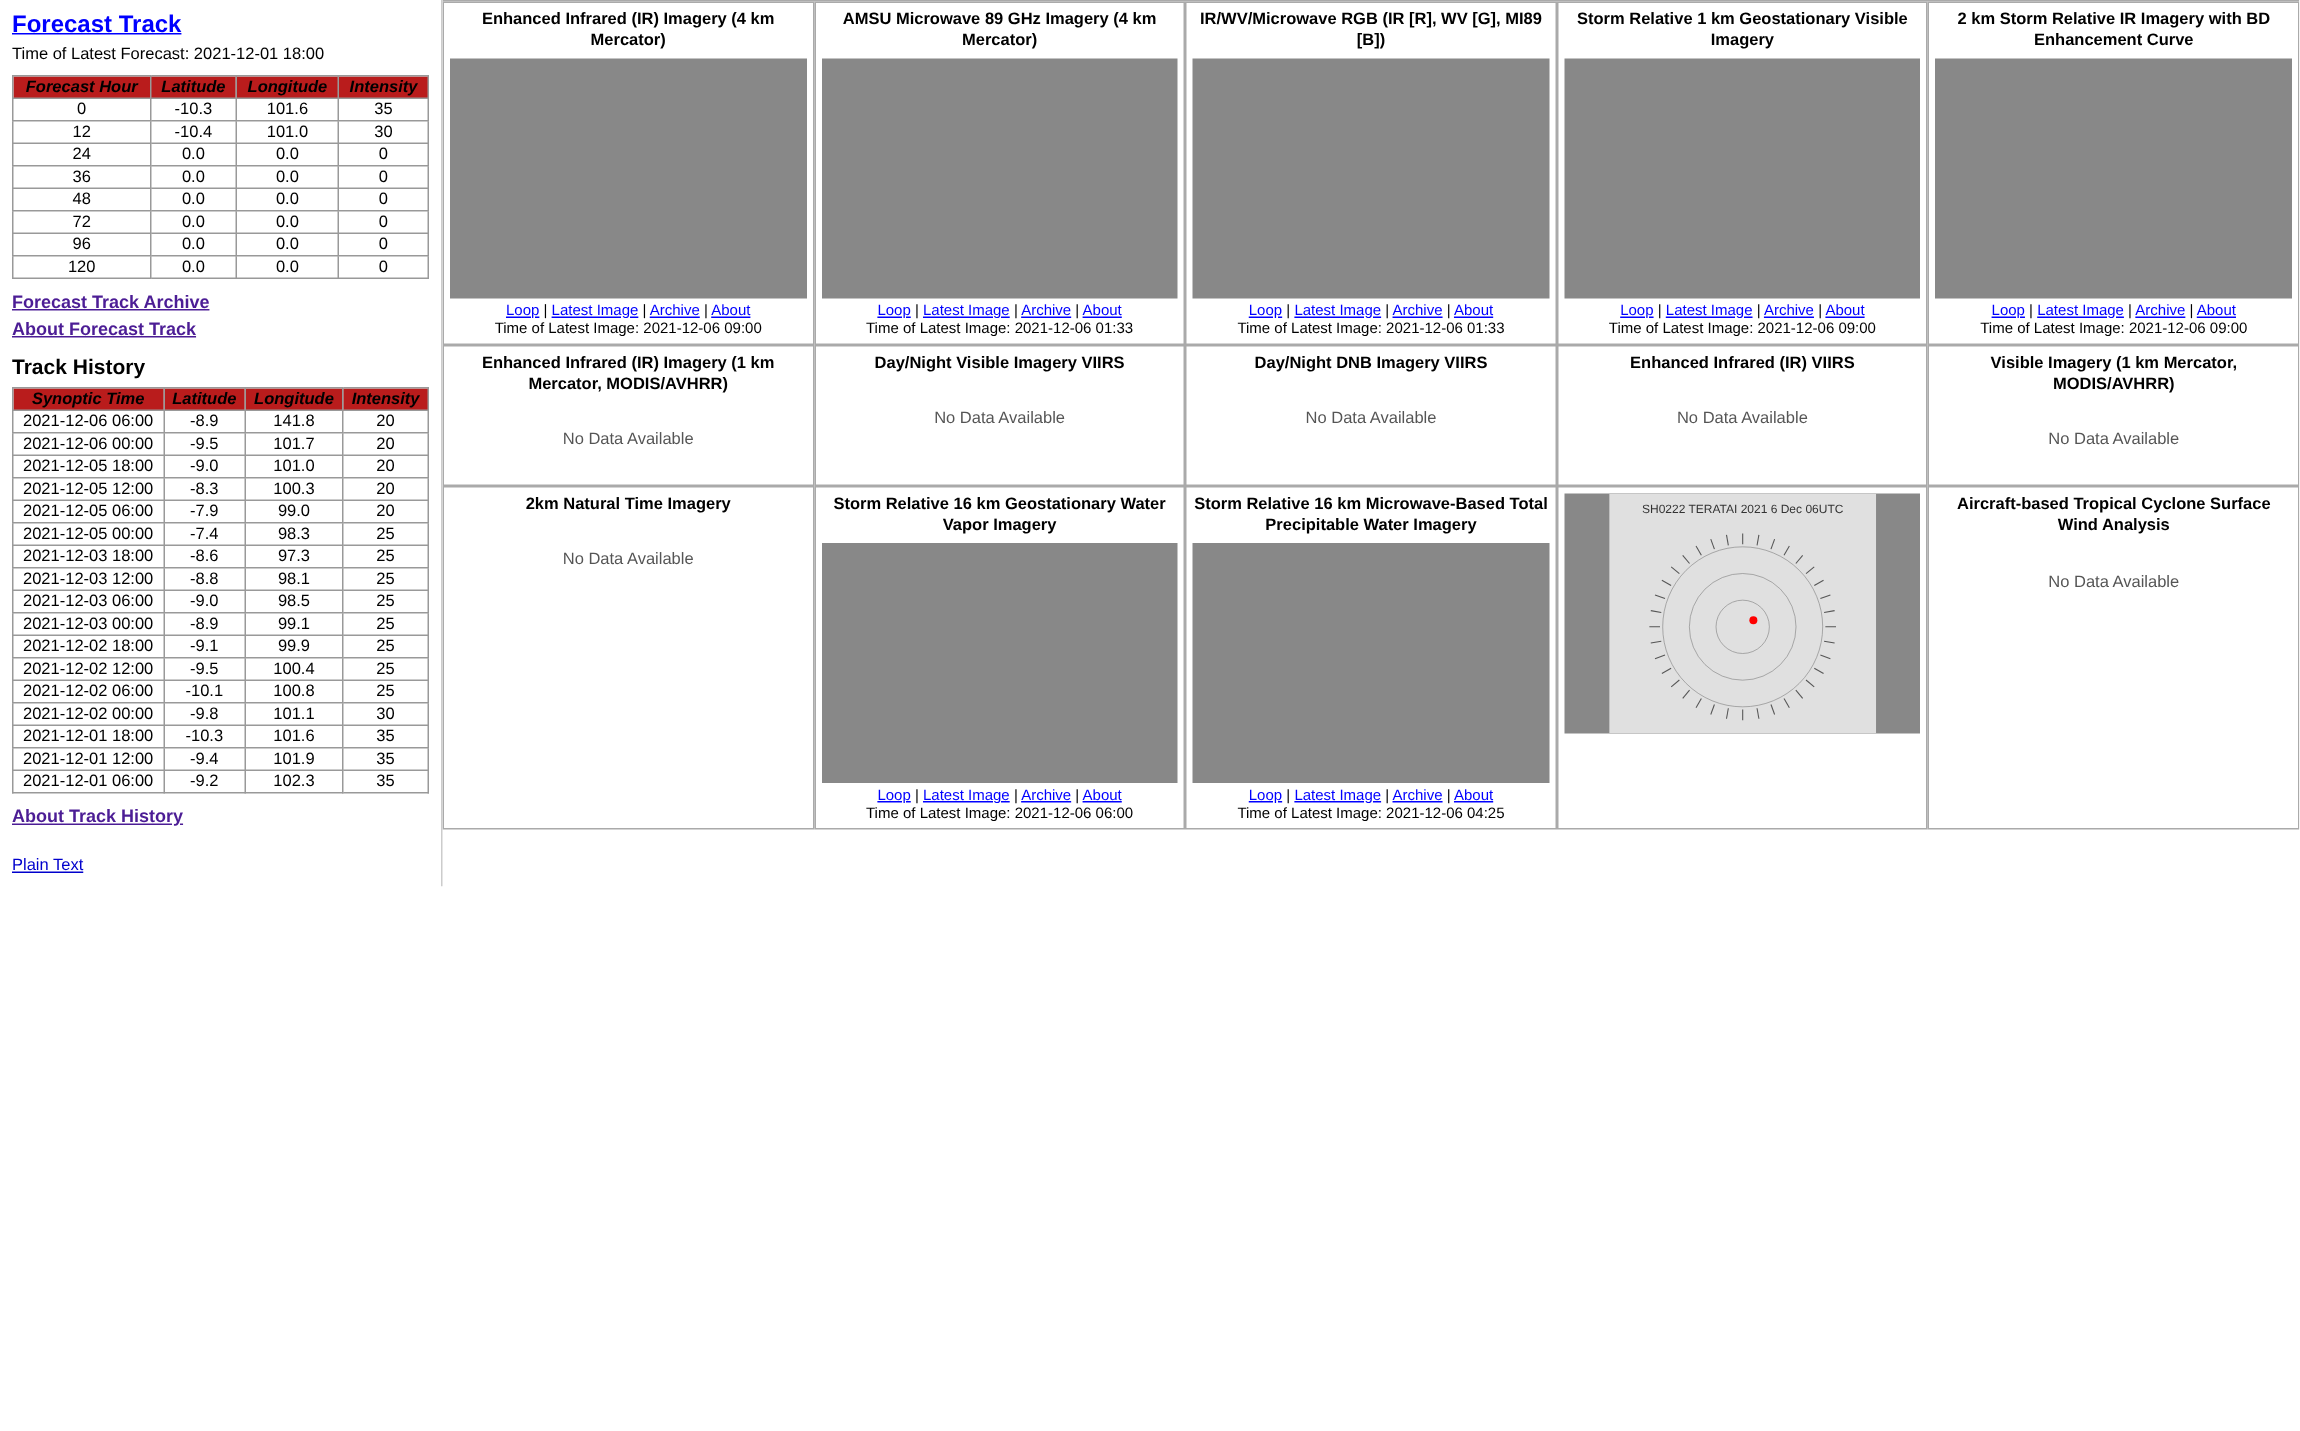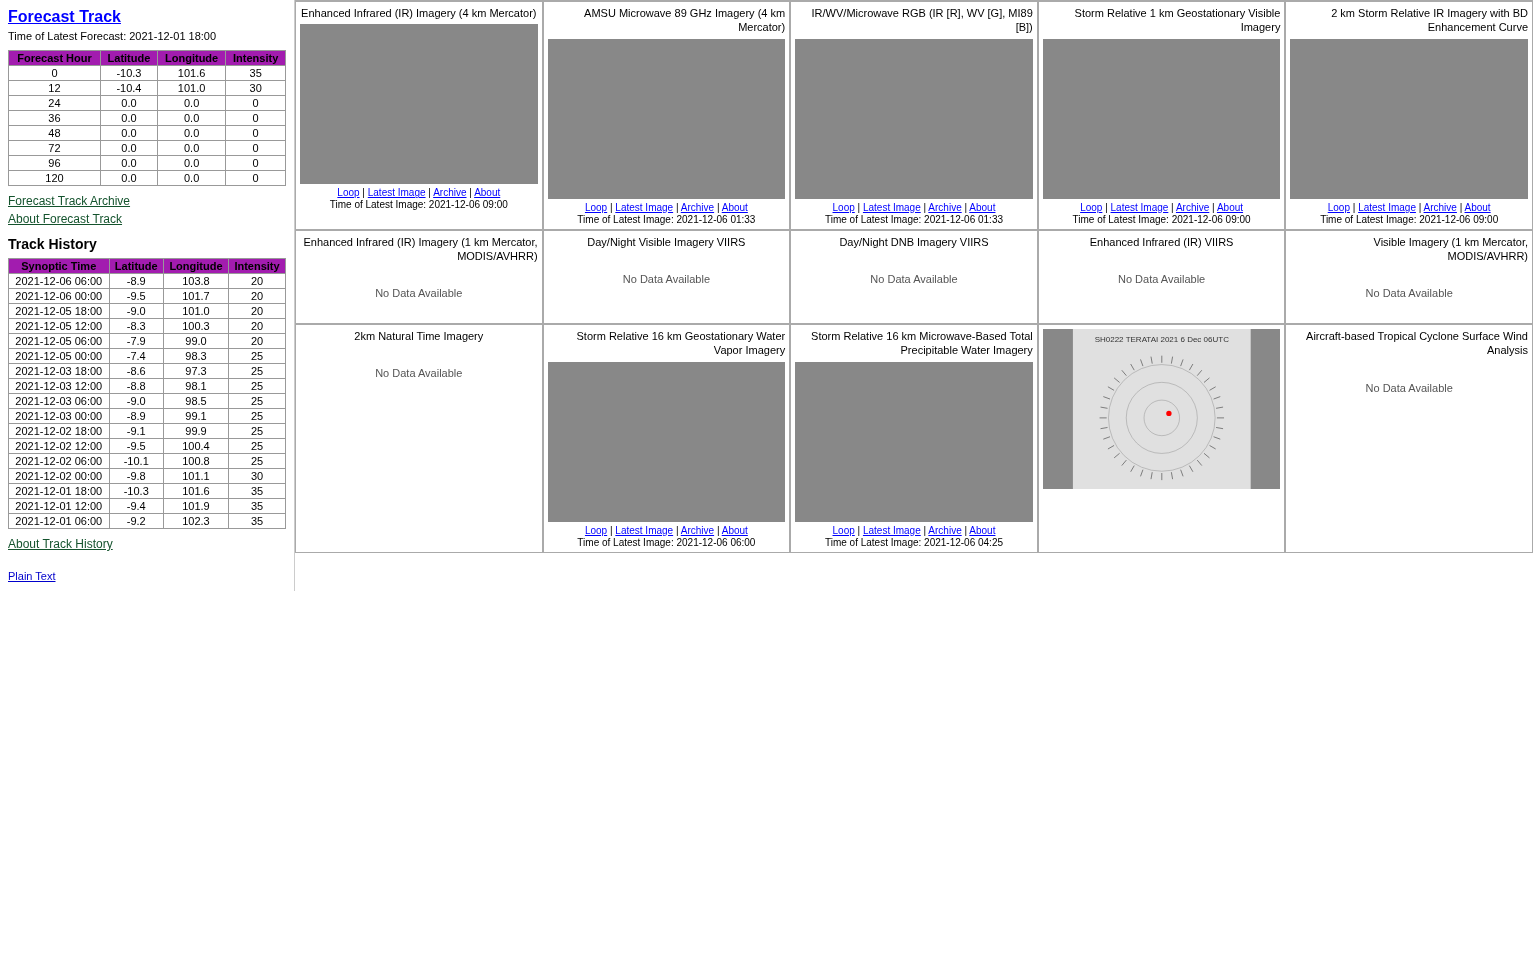--- a/index.html
+++ b/index.html
@@ -16,23 +16,23 @@
     #left-panel h2 { font-size: 16px; color: #00f; text-decoration: underline; margin-bottom: 4px; }
     #left-panel .time-label { font-size: 11px; margin-bottom: 8px; }
 
     .data-table { border-collapse: collapse; width: 100%; margin-bottom: 8px; }
     .data-table th, .data-table td {
       border: 1px solid #999;
       padding: 1px 4px;
       text-align: center;
       font-size: 11px;
     }
-    .data-table th { background: #a21caf; font-weight: bold; }
-
-    .section-link { color: #14532d; text-decoration: underline; cursor: pointer; display: block; margin: 4px 0; font-size: 12px; }
+    .data-table th { background: #b91c1c; font-weight: bold; font-style: italic; }
+
+    .section-link { color: #4c1d95; text-decoration: underline; cursor: pointer; display: block; margin: 4px 0; font-size: 12px; font-weight: bold; }
     .section-title { font-size: 14px; font-weight: bold; margin: 10px 0 6px 0; }
 
     
     #right-panel {
       flex: 1;
       overflow-y: auto;
     }
     .imagery-grid {
       display: grid;
       grid-template-columns: repeat(5, 1fr);
@@ -40,22 +40,22 @@
     }
     .imagery-cell {
       border: 1px solid #aaa;
       padding: 4px;
       display: flex;
       flex-direction: column;
       align-items: center;
     }
     .imagery-cell .cell-title {
       font-size: 11px;
-      font-weight: normal;
-      text-align: right;
+      font-weight: bold;
+      text-align: center;
       margin-bottom: 4px;
       line-height: 1.3;
     }
     .imagery-cell .cell-image {
       width: 100%;
       height: 160px;
       background: #888;
       display: flex;
       align-items: center;
       justify-content: center;
@@ -187,21 +187,21 @@
         <th>Synoptic Time</th>
         <th>Latitude</th>
         <th>Longitude</th>
         <th>Intensity</th>
       </tr>
     </thead>
     <tbody id="history-tbody">
         <tr>
           <td style="white-space: nowrap;">2021-12-06 06:00</td>
           <td>-8.9</td>
-          <td>103.8</td>
+          <td>141.8</td>
           <td>20</td>
         </tr>
         <tr>
           <td style="white-space: nowrap;">2021-12-06 00:00</td>
           <td>-9.5</td>
           <td>101.7</td>
           <td>20</td>
         </tr>
         <tr>
           <td style="white-space: nowrap;">2021-12-05 18:00</td>

